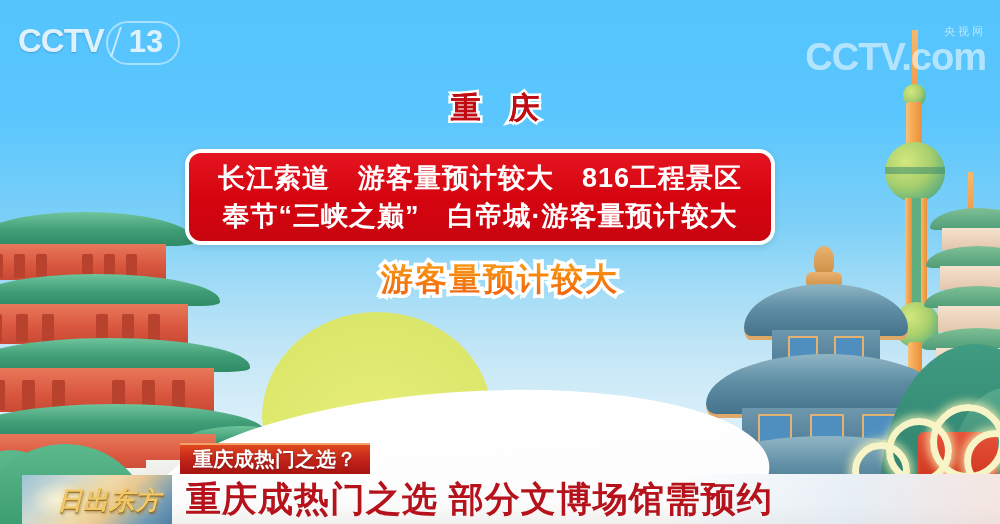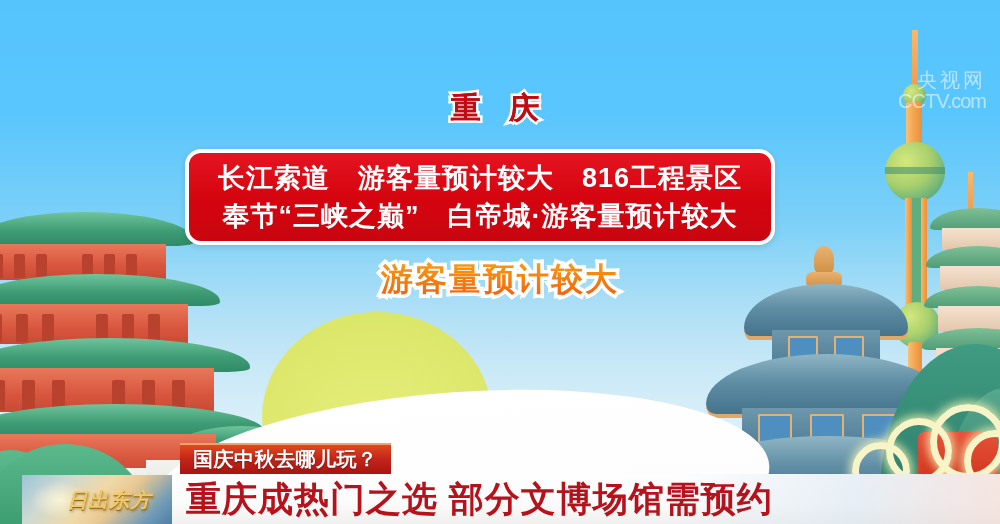--- a/index.html
+++ b/index.html
@@ -68,22 +68,22 @@
   .cctv13 .c-num{font-size:31px;font-weight:bold;color:#eaf6fe;}
   .cctv13 .c-sub{font-size:19px;color:#eaf6fe;letter-spacing:11px;text-align:center;
     margin-top:3px;text-shadow:0 1px 2px rgba(0,80,140,.3);}
   .c-slash{display:inline-block;width:2px;height:30px;background:#eaf6fe;
     transform:skewX(-18deg);margin:0 7px;vertical-align:-5px;opacity:.85;}
   .c-ring{position:absolute;left:88px;top:-3px;width:70px;height:40px;
     border:2px solid rgba(234,246,254,.6);border-radius:22px;}
 
   
   .wm{position:absolute;right:14px;top:26px;opacity:.55;text-align:right;}
-  .wm .wm-cn{font-size:20px;color:#fff;letter-spacing:3px;line-height:1;margin-top:44px;}
-  .wm .wm-en{font-size:20px;font-weight:normal;color:#fff;letter-spacing:-1px;line-height:1;margin-top:1px;}
+  .wm .wm-cn{font-size:11px;color:#fff;letter-spacing:3px;line-height:1;}
+  .wm .wm-en{font-size:38px;font-weight:bold;color:#fff;letter-spacing:-1px;line-height:1;margin-top:1px;}
 
   
   .city-title{position:absolute;left:0;right:0;top:88px;text-align:center;
     font-size:30px;font-weight:bold;color:#c00d14;letter-spacing:10px;
     -webkit-text-stroke:5px #fff;paint-order:stroke fill;}
   .city-title-fg{position:absolute;left:0;right:0;top:88px;text-align:center;
     font-size:30px;font-weight:bold;color:#c00d14;letter-spacing:10px;}
 
   .redbox{position:absolute;left:185px;top:149px;width:590px;height:96px;
     background:linear-gradient(180deg,#e41420 0%,#d4040f 55%,#c80610 100%);
@@ -113,21 +113,21 @@
   .headbar-tint{position:absolute;right:0;top:0;width:330px;height:100%;
     background:linear-gradient(90deg,rgba(255,255,255,0),rgba(214,228,240,.55) 55%,rgba(240,214,206,.6) 100%);}
   .headline{position:absolute;left:14px;top:50%;transform:translateY(-50%);
     font-size:35px;font-weight:bold;color:#b5121b;letter-spacing:1px;white-space:nowrap;}
 
   .prog-logo{position:absolute;left:22px;top:475px;width:150px;height:49px;overflow:hidden;
     background:linear-gradient(135deg,#9cc4d8 0%,#cfd9d2 25%,#f0d9a8 48%,#e8c894 62%,#6f9bb8 85%,#4f7fa3 100%);}
   .prog-logo .glow{position:absolute;left:8px;top:6px;width:60px;height:38px;
     background:radial-gradient(ellipse,rgba(255,246,214,.9),rgba(255,246,214,0) 70%);}
   .prog-logo .ptext{position:absolute;left:0;right:0;top:50%;transform:translateY(-50%);
-    text-align:center;font-size:20px;font-weight:bold;letter-spacing:1px;font-style:italic;
+    text-align:center;font-size:25px;font-weight:bold;letter-spacing:1px;font-style:italic;
     color:#f2c96a;text-shadow:0 1px 0 #8a6418,0 0 7px rgba(255,214,120,.8),1px 2px 3px rgba(90,60,10,.6);margin-left:25px;}
 </style>
 </head>
 <body>
 
 <div id="screen">
 
   <div>
 
     <div class="haze"></div>
@@ -232,40 +232,46 @@
                 background:linear-gradient(180deg,#e9573c 0%,#d53a22 100%);
                 transform:rotate(-4deg);z-index:-1;"></div>
 
     <div class="cloud-g" style="left:886px;top:418px;width:52px;height:52px;"></div>
     <div class="cloud-g" style="left:930px;top:404px;width:62px;height:62px;"></div>
     <div class="cloud-g" style="left:852px;top:442px;width:44px;height:44px;"></div>
     <div class="cloud-g" style="left:964px;top:430px;width:48px;height:48px;"></div>
   </div>
 
   <div class="cctv13">
+    <div style="position:relative;">
+      <span class="c-main">CCTV</span>
+      <span class="c-slash"></span>
+      <span class="c-num">13</span>
+      <div class="c-ring"></div>
+    </div>
   </div>
 
   <div class="wm">
     <div class="wm-cn">央视网</div>
     <div class="wm-en">CCTV.com</div>
   </div>
 
   <div class="city-title">重 庆</div>
   <div class="city-title-fg">重 庆</div>
 
   <div class="redbox">
     <div class="redline">长江索道　游客量预计较大　816工程景区</div>
     <div class="redline">奉节“三峡之巅”　白帝城·游客量预计较大</div>
   </div>
 
   <div class="orange-stroke">游客量预计较大</div>
   <div class="orange-sub">游客量预计较大</div>
 
   <div class="kicker">
-    <span>国庆中秋去哪儿玩？</span>
+    <span>重庆成热门之选？</span>
   </div>
 
   <div class="headbar">
     <div class="headbar-tint"></div>
     <div class="headline">重庆成热门之选 部分文博场馆需预约</div>
   </div>
 
   <div class="prog-logo">
     <div class="glow"></div>
     <div class="ptext">日出东方</div>

